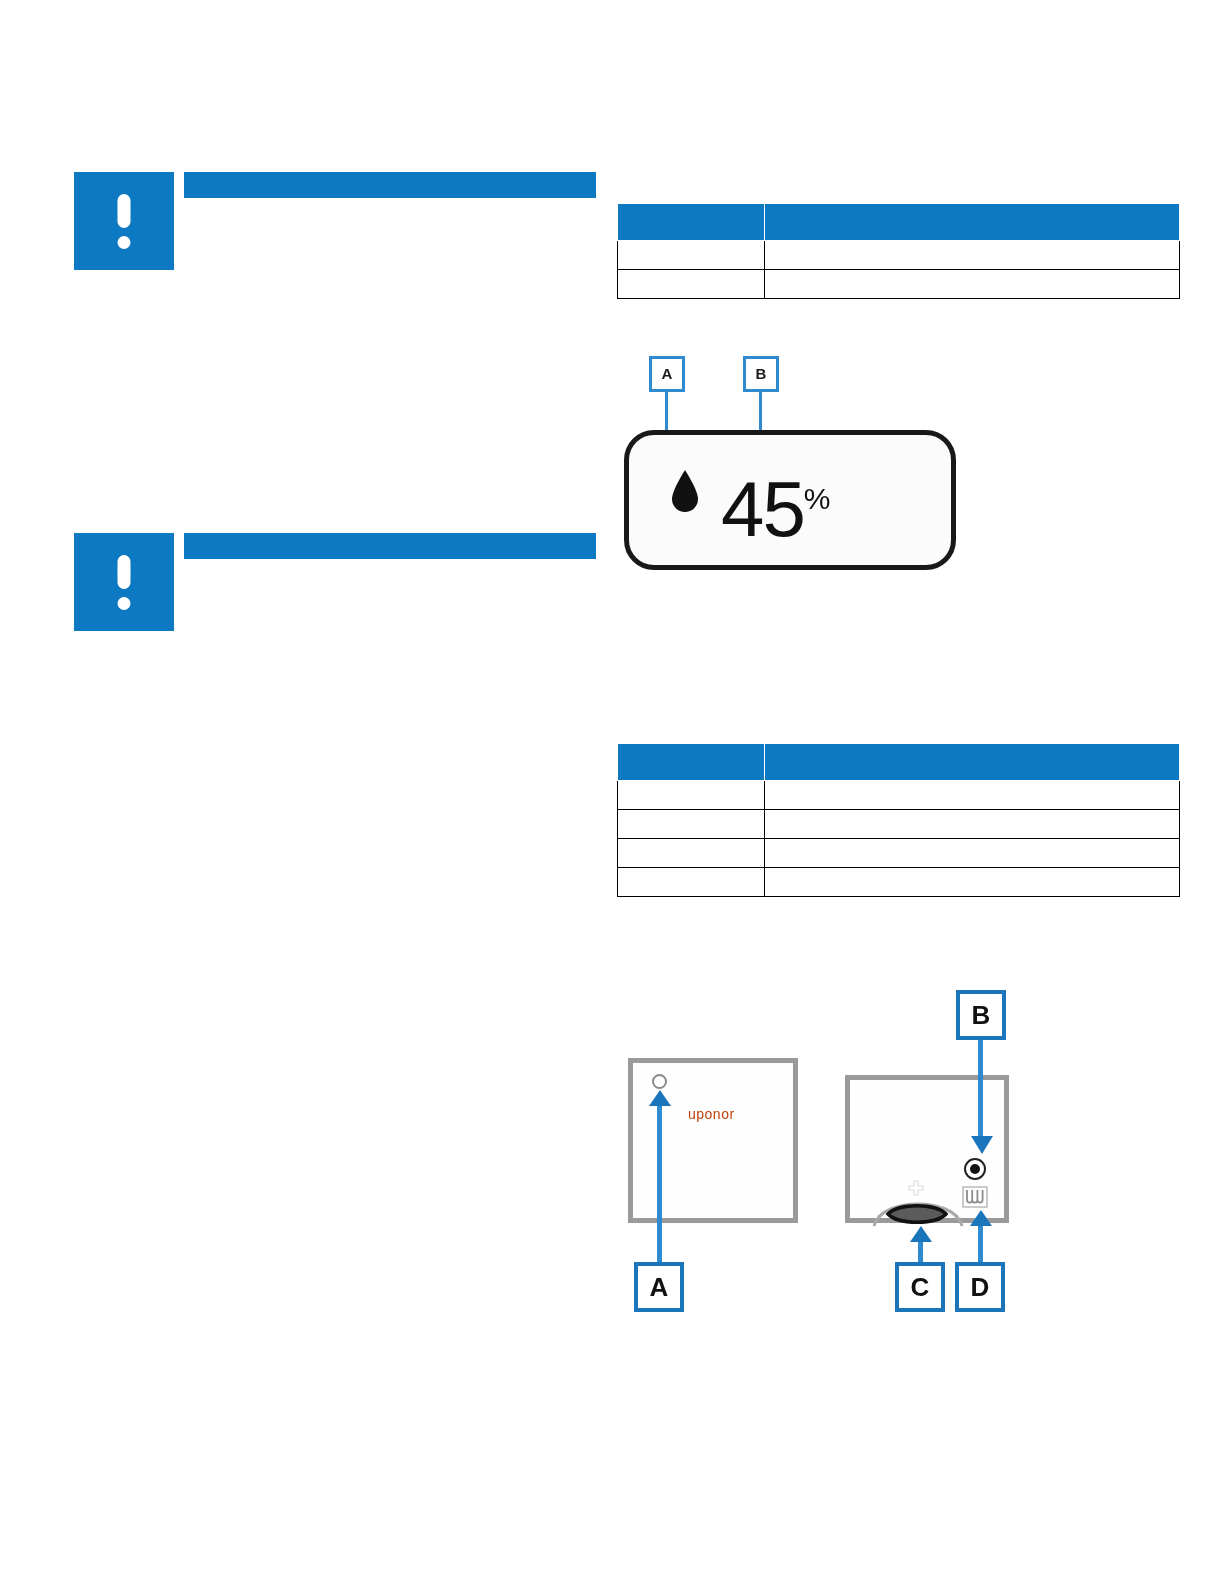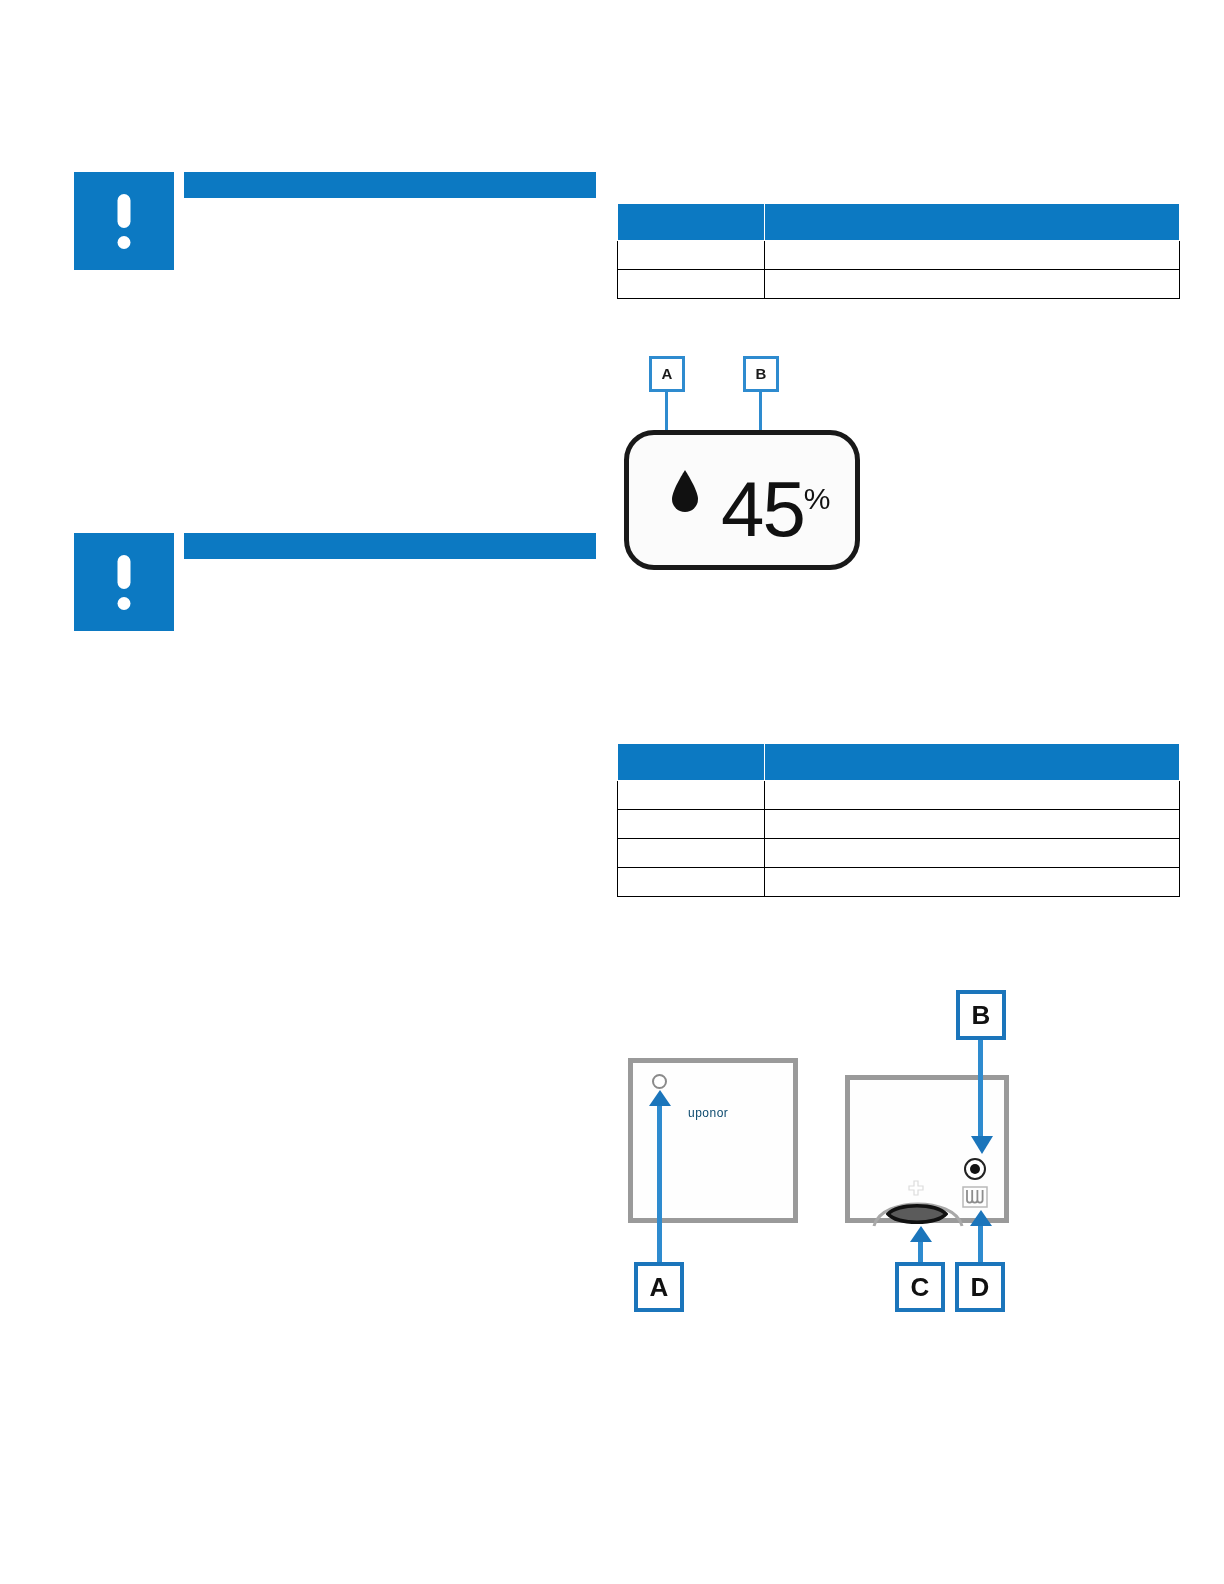--- a/index.html
+++ b/index.html
@@ -162,21 +162,21 @@
     height: 0;
     border-left: 11px solid transparent;
     border-right: 11px solid transparent;
     border-bottom: 16px solid #1B75BB;
   }
 
   .display-frame {
     position: absolute;
     left: 8px;
     top: 82px;
-    width: 236px;
+    width: 332px;
     height: 140px;
     border: 5px solid #191919;
     border-radius: 30px;
     background: #fbfbfb;
     box-sizing: border-box;
   }
   .droplet {
     position: absolute;
     left: 40px;
     top: 34px;
@@ -213,22 +213,22 @@
     background: #fefefe;
     box-sizing: border-box;
   }
   #panel-front { left: 12px;  top: 78px;  width: 170px; height: 165px; }
   #panel-back  { left: 229px; top: 95px;  width: 164px; height: 148px; }
 
   .uponor-logo {
     position: absolute;
     left: 72px;
     top: 126px;
-    font-size: 12px;
-    color: #0c4a6e;
+    font-size: 14px;
+    color: #c2410c;
     letter-spacing: 0.5px;
   }
   .sensor-ring {
     position: absolute;
     left: 36px;
     top: 94px;
     width: 15px;
     height: 15px;
     border: 2px solid #8a8a8a;
     border-radius: 50%;

